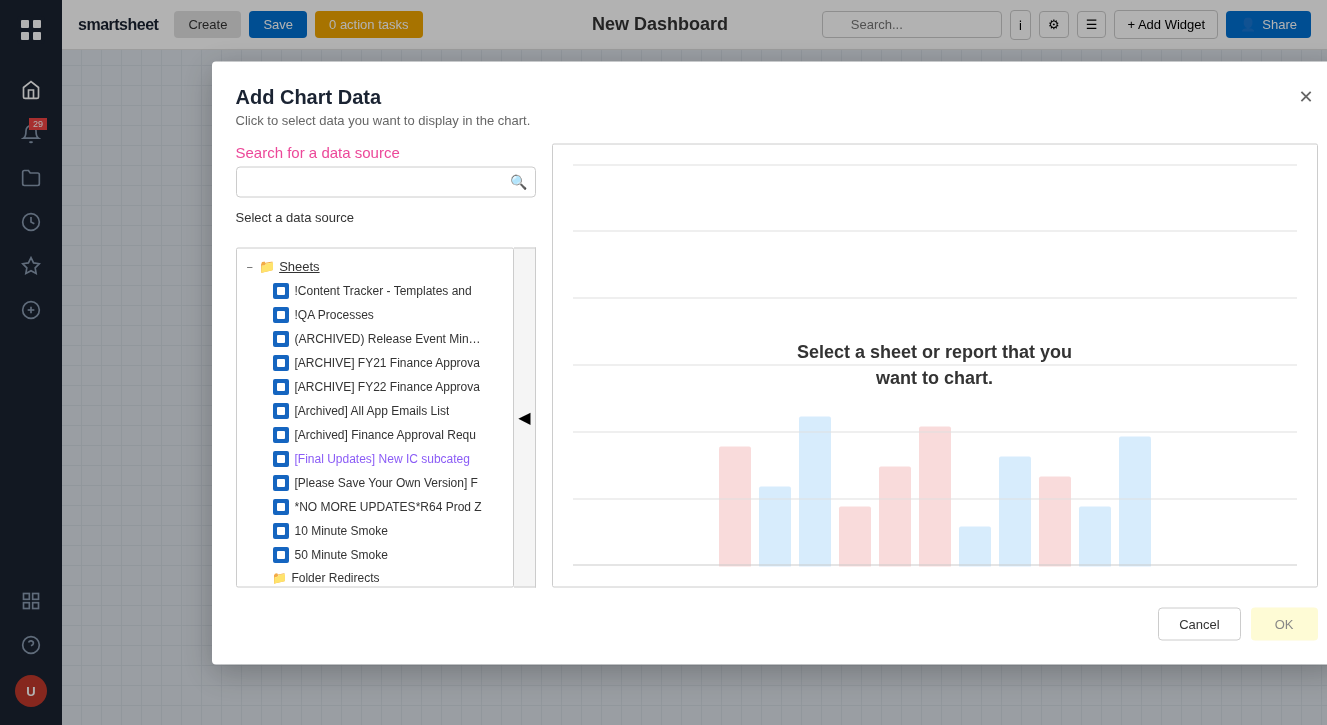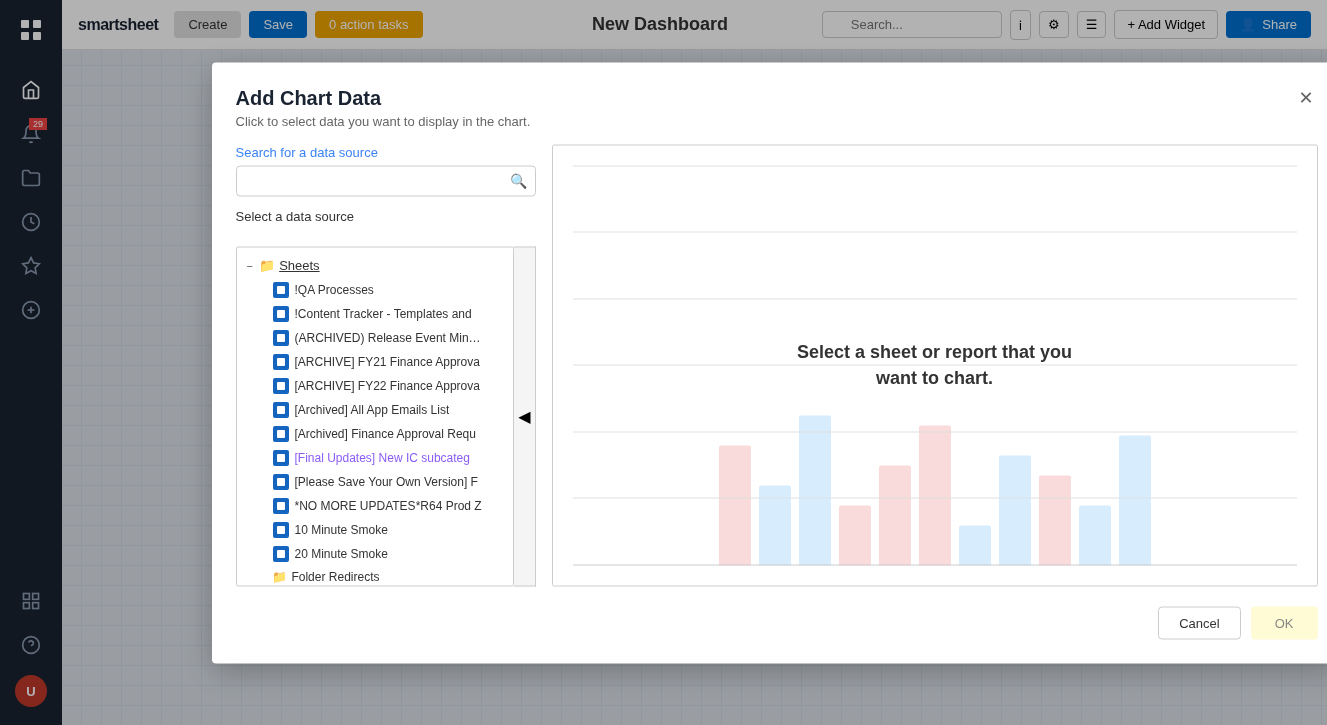--- a/index.html
+++ b/index.html
@@ -48,21 +48,21 @@
       box-shadow: 0 8px 32px rgba(0,0,0,0.25); z-index: 2001; padding: 24px;
     }
     .modal-header { display: flex; justify-content: space-between; align-items: flex-start; margin-bottom: 16px; }
     .modal-title { font-size: 20px; font-weight: 600; color: #1a2332; }
     .modal-subtitle { font-size: 13px; color: #666; margin-top: 4px; }
     .modal-close { background: none; border: none; font-size: 18px; cursor: pointer; color: #666; padding: 0 4px; }
     .modal-body { display: flex; gap: 16px; }
 
     
     .left-panel { width: 300px; flex-shrink: 0; }
-    .search-label { font-size: 13px; color: #3b82f6; margin-bottom: 6px; font-weight: 500; }
+    .search-label { font-size: 15px; color: #ec4899; margin-bottom: 6px; font-weight: 500; }
     .datasource-search { width: 100%; border: 1px solid #ccc; border-radius: 4px; padding: 7px 30px 7px 10px; font-size: 13px; outline: none; }
     .search-input-wrap { position: relative; margin-bottom: 12px; }
     .search-input-wrap .search-icon { position: absolute; right: 8px; top: 50%; transform: translateY(-50%); color: #666; font-size: 14px; }
     .select-label { font-size: 13px; color: #333; margin-bottom: 23px; font-weight: 500; }
     .tree-container { border: 1px solid #ccc; border-radius: 2px; overflow-y: auto; max-height: 340px; }
     .tree-root { padding: 6px 0; }
     .tree-root-item { display: flex; align-items: center; padding: 4px 8px; gap: 4px; }
     .tree-collapse { background: none; border: none; cursor: pointer; color: #555; font-size: 11px; padding: 2px; }
     .folder-icon { color: #888; font-size: 13px; }
     .root-label { font-size: 13px; color: #333; font-weight: 500; text-decoration: underline; }
@@ -225,32 +225,32 @@
             <div class="tree-root-item">
               <button class="tree-collapse">−</button>
               <span class="folder-icon">📁</span>
               <span class="root-label">Sheets</span>
             </div>
             <div class="tree-items" id="tree-items-container">
             <div class="tree-item">
       <div style="width:16px;height:16px;background:#1565c0;border-radius:2px;display:flex;align-items:center;justify-content:center;flex-shrink:0;">
         <div style="width:8px;height:8px;background:white;border-radius:1px;"></div>
       </div>
+      <span style="font-size:12px;color:#333;white-space:nowrap;overflow:hidden;text-overflow:ellipsis;max-width:190px;">!Content Tracker - Templates and</span>
+    </div>
+                <div class="tree-item">
+      <div style="width:16px;height:16px;background:#1565c0;border-radius:2px;display:flex;align-items:center;justify-content:center;flex-shrink:0;">
+        <div style="width:8px;height:8px;background:white;border-radius:1px;"></div>
+      </div>
       <span style="font-size:12px;color:#333;white-space:nowrap;overflow:hidden;text-overflow:ellipsis;max-width:190px;">!QA Processes</span>
     </div>
                 <div class="tree-item">
       <div style="width:16px;height:16px;background:#1565c0;border-radius:2px;display:flex;align-items:center;justify-content:center;flex-shrink:0;">
         <div style="width:8px;height:8px;background:white;border-radius:1px;"></div>
       </div>
-      <span style="font-size:12px;color:#333;white-space:nowrap;overflow:hidden;text-overflow:ellipsis;max-width:190px;">!Content Tracker - Templates and</span>
-    </div>
-                <div class="tree-item">
-      <div style="width:16px;height:16px;background:#1565c0;border-radius:2px;display:flex;align-items:center;justify-content:center;flex-shrink:0;">
-        <div style="width:8px;height:8px;background:white;border-radius:1px;"></div>
-      </div>
       <span style="font-size:12px;color:#333;white-space:nowrap;overflow:hidden;text-overflow:ellipsis;max-width:190px;">(ARCHIVED) Release Event Minute</span>
     </div>
                 <div class="tree-item">
       <div style="width:16px;height:16px;background:#1565c0;border-radius:2px;display:flex;align-items:center;justify-content:center;flex-shrink:0;">
         <div style="width:8px;height:8px;background:white;border-radius:1px;"></div>
       </div>
       <span style="font-size:12px;color:#333;white-space:nowrap;overflow:hidden;text-overflow:ellipsis;max-width:190px;">[ARCHIVE] FY21 Finance Approva</span>
     </div>
                 <div class="tree-item">
       <div style="width:16px;height:16px;background:#1565c0;border-radius:2px;display:flex;align-items:center;justify-content:center;flex-shrink:0;">
@@ -291,21 +291,21 @@
                 <div class="tree-item">
       <div style="width:16px;height:16px;background:#1565c0;border-radius:2px;display:flex;align-items:center;justify-content:center;flex-shrink:0;">
         <div style="width:8px;height:8px;background:white;border-radius:1px;"></div>
       </div>
       <span style="font-size:12px;color:#333;white-space:nowrap;overflow:hidden;text-overflow:ellipsis;max-width:190px;"><environment> 10 Minute Smoke</environment></span>
     </div>
                 <div class="tree-item">
       <div style="width:16px;height:16px;background:#1565c0;border-radius:2px;display:flex;align-items:center;justify-content:center;flex-shrink:0;">
         <div style="width:8px;height:8px;background:white;border-radius:1px;"></div>
       </div>
-      <span style="font-size:12px;color:#333;white-space:nowrap;overflow:hidden;text-overflow:ellipsis;max-width:190px;"><environment> 20 Minute Smoke</environment></span>
+      <span style="font-size:12px;color:#333;white-space:nowrap;overflow:hidden;text-overflow:ellipsis;max-width:190px;"><environment> 50 Minute Smoke</environment></span>
     </div>
                 <div class="folder-item">
       <span style="color:#888; font-size:12px;">📁</span>
       <span style="font-size:12px; color:#333;">Folder Redirects</span>
     </div>
               </div>
           </div>
         </div>
         <div class="scroll-indicator" style="background:#f5f5f5; border:1px solid #ccc; border-left:none; padding: 2px 4px;">
           ◀

